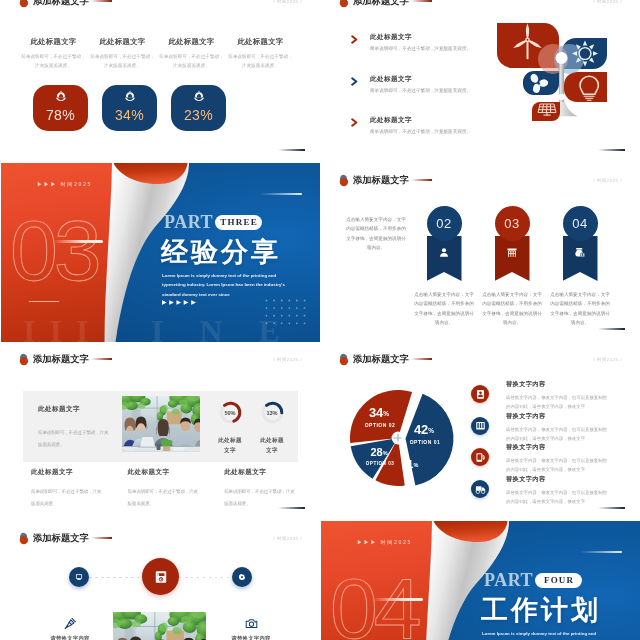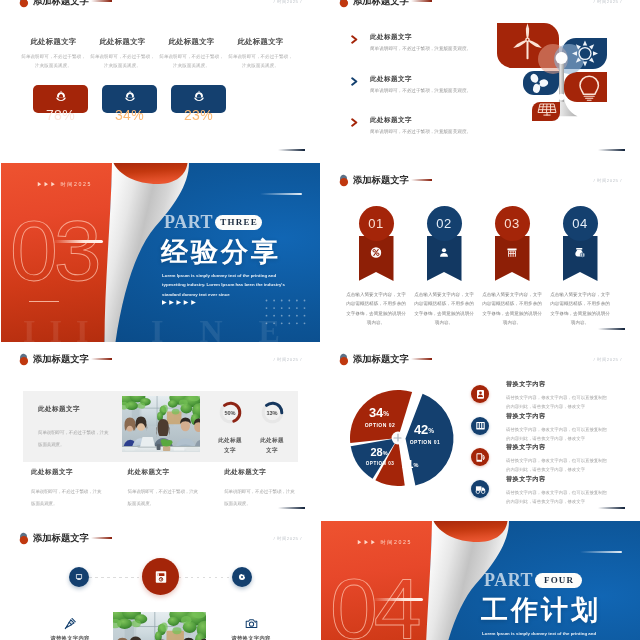--- a/index.html
+++ b/index.html
@@ -23,21 +23,21 @@
   white-space:nowrap;}
 .corner{position:absolute;right:15px;bottom:12px;width:27px;height:1.6px;
   background:linear-gradient(90deg,rgba(25,45,75,0) 0%,#1b2b42 94%);}
 
 
 .s1-cols{position:absolute;left:25px;top:53px;width:276px;display:flex;gap:14px;}
 .s1-col{width:55px;}
 .s1-h{font-size:7.4px;color:#4d4d4d;font-weight:700;text-align:center;margin-bottom:6px;letter-spacing:.3px;white-space:nowrap;margin-left:-6px;width:67px;}
 .s1-p{font-size:4.5px;color:#a6a6a6;line-height:1.95;text-align:center;letter-spacing:.1px;margin-left:-5px;width:65px;}
 .s1-cards{position:absolute;left:32px;top:101px;width:276px;display:flex;gap:14px;}
-.s1-card{width:55px;height:28px;border-radius:5px;display:flex;flex-direction:column;
+.s1-card{width:55px;height:46px;border-radius:15px;display:flex;flex-direction:column;
   align-items:center;justify-content:flex-start;padding-top:5px;}
 .s1-card.red{background:#a42509;}
 .s1-card.blue{background:#14406f;}
 .s1-ico{width:12px;height:12px;margin-bottom:6px;display:block;line-height:0;}
 .s1-ico svg{display:block;width:12px;height:12px;}
 .s1-val{font-size:14px;color:#fbe6dd;letter-spacing:.3px;line-height:1;}
 .s1-card.blue .s1-val{color:#fdba74;}
 .s1-card.blue .ico-hole{fill:#14406f;}
 .s1-card.red .ico-hole{fill:#a42509;}
 
@@ -433,35 +433,20 @@
             <path d="M1.0 5.0 C1.0 2.0 3.0 0.3 5.4 0.9 C7.6 1.5 8.6 3.6 7.7 5.9 C6.9 8.1 4.5 8.9 2.6 7.8 C1.5 7.1 1.0 6.2 1.0 5.0 Z" fill="#5d7186"></path>
             <circle cx="4.9" cy="8.1" r="4.2" fill="#c0380f"></circle>
           </svg>
         </span>
       <span class="hdr-title">添加标题文字</span>
       <span class="hdr-line"></span>
     </div>
     <div class="hdr-date">/ 时间2025 /</div>
     <div class="s4-wrap">
       <div class="s4-col">
-          <div class="s4-rib">
-            <span class="s4-ban" style="background:#8e1f06"></span>
-            <span class="s4-circ" style="background:#a42509"></span>
-            <span class="s4-num">01</span>
-            <span class="s4-ico">
-              <svg width="13" height="13" viewBox="0 0 13 13">
-                <circle cx="6.5" cy="6.5" r="6.2" fill="#fcfafa"></circle>
-                <g>
-                  <circle cx="4.4" cy="4.4" r="1.45" fill="none" stroke="#8e1f06" stroke-width="1.15"></circle>
-                  <circle cx="8.6" cy="8.6" r="1.45" fill="none" stroke="#8e1f06" stroke-width="1.15"></circle>
-                  <rect x="5.85" y="1.5" width="1.3" height="10" rx=".55" transform="rotate(36 6.5 6.5)" fill="#8e1f06"></rect>
-                </g>
-              </svg>
-            </span>
-          </div>
           <div class="s4-p">点击输入简要文字内容，文字内容需概括精炼，不用多余的文字修饰，去简意赅的说明分项内容。</div>
         </div>
       <div class="s4-col">
           <div class="s4-rib">
             <span class="s4-ban" style="background:#123862"></span>
             <span class="s4-circ" style="background:#14406f"></span>
             <span class="s4-num" style="color:#e6eef8">02</span>
             <span class="s4-ico">
               <svg width="13" height="13" viewBox="0 0 13 13">
                 <g fill="#fff">

